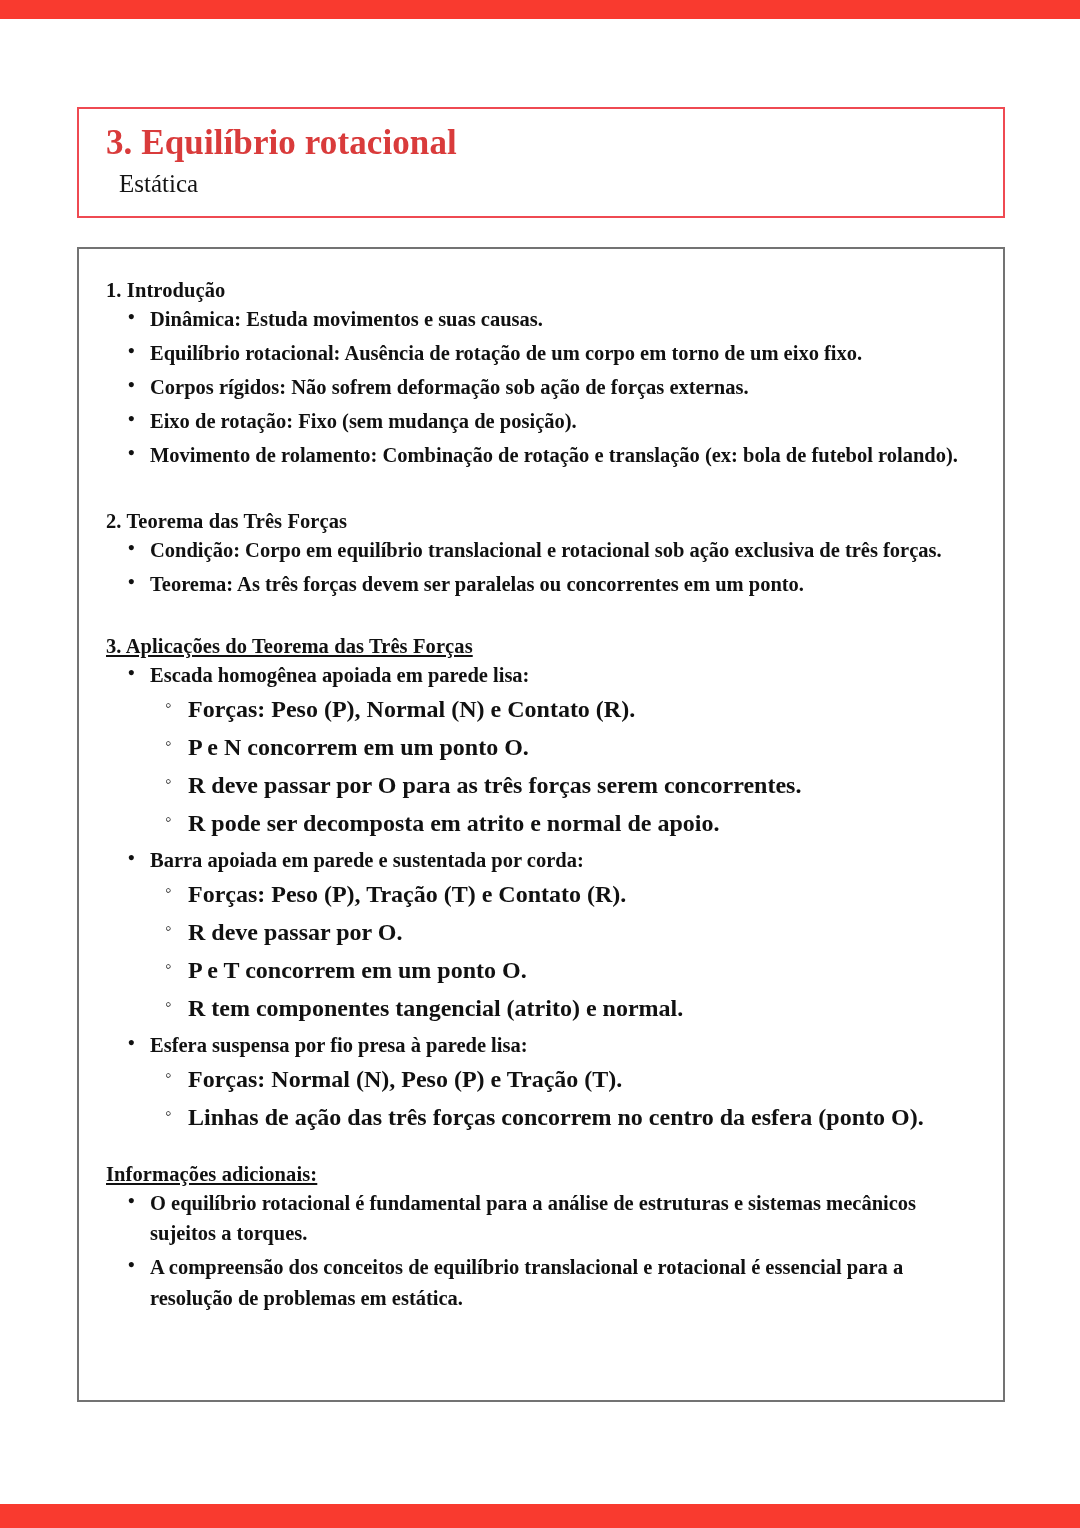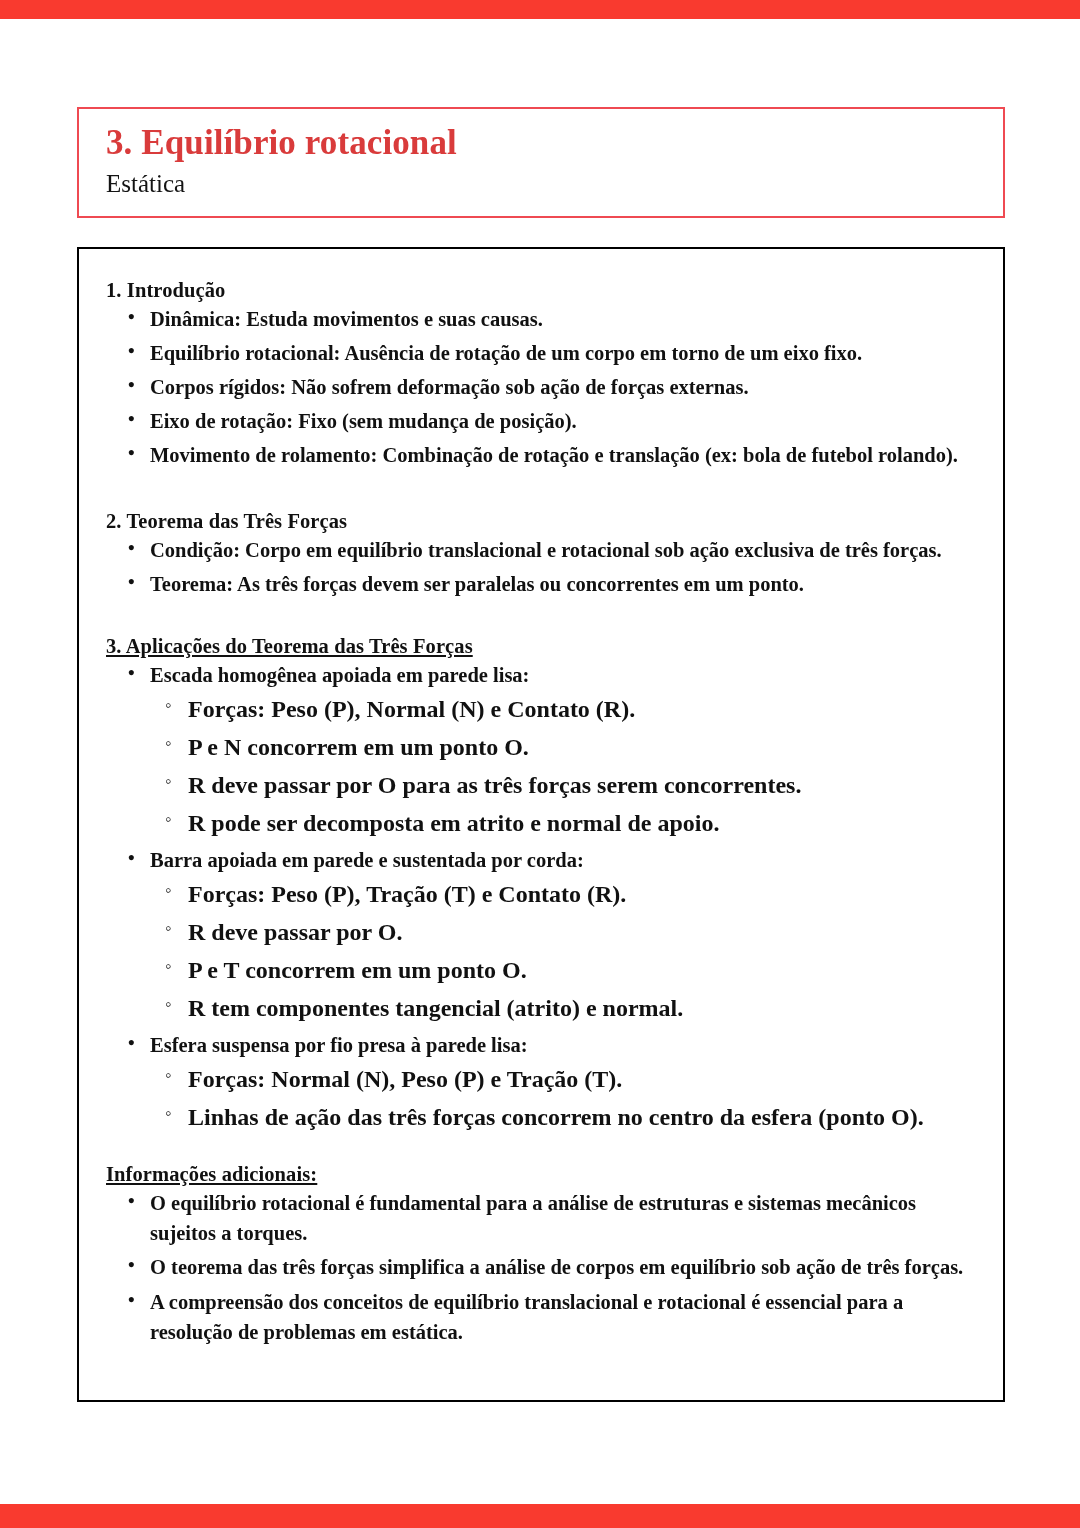--- a/index.html
+++ b/index.html
@@ -53,32 +53,32 @@
     line-height: 1.12;
     letter-spacing: 0.1px;
     margin: 0;
     white-space: nowrap;
   }
   .doc-subtitle {
     color: #141414;
     font-size: 25px;
     font-weight: normal;
     line-height: 1.2;
-    margin: 7px 0 0 0;
+    margin: 7px 0 0 13px;
     white-space: nowrap;
   }
 
   
   .content-box {
     position: absolute;
     left: 77px;
     top: 247px;
     width: 928px;
     height: 1155px;
-    border: 2px solid #000000;
+    border: 2px solid #737373;
     box-sizing: border-box;
     background: #ffffff;
     padding: 28px 24px 20px 27px;
   }
 
   .section { margin: 0; }
 
   h2.section-heading {
     font-size: 20.5px;
     font-weight: bold;
@@ -210,20 +210,19 @@
       </li>
     </ul>
   </div>
 
   <div class="section-spacer-sm"></div>
 
   <div class="section">
     <h2 class="section-heading gap-tight">Informações adicionais:</h2>
     <ul class="bullets">
       <li>O equilíbrio rotacional é fundamental para a análise de estruturas e sistemas mecânicos sujeitos a torques.</li>
-      <li>O teorema das três forças simplifica a análise de corpos em equilíbrio sob ação de três forças.</li>
       <li>A compreensão dos conceitos de equilíbrio translacional e rotacional é essencial para a resolução de problemas em estática.</li>
     </ul>
   </div>
 
 </div>
 
 <div class="bar-bottom"></div>
 
 </body></html>

